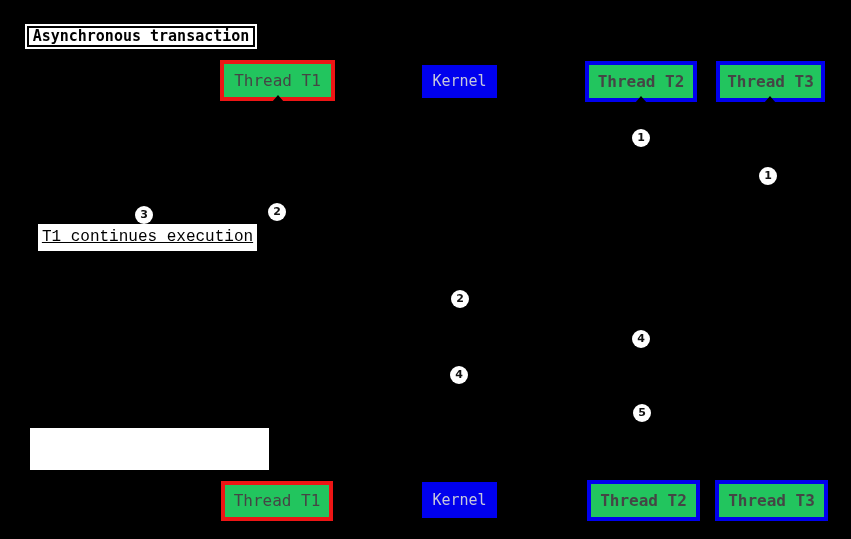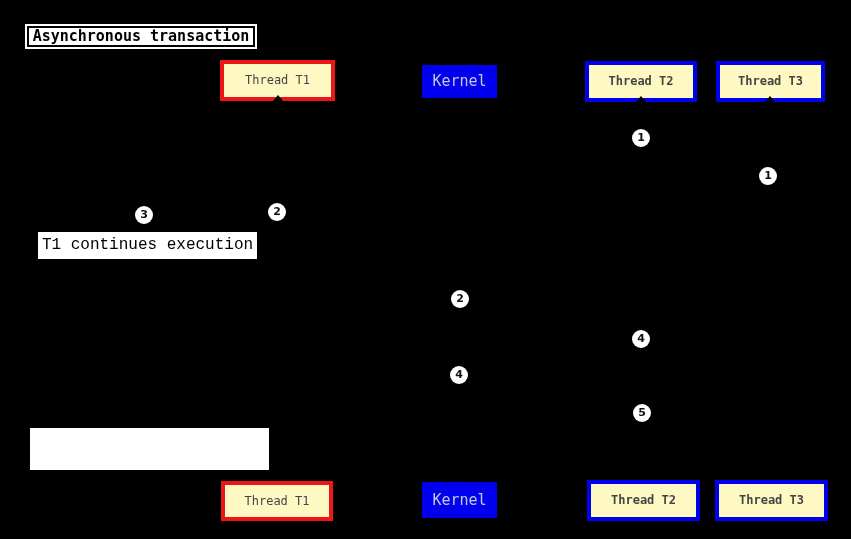--- a/index.html
+++ b/index.html
@@ -24,23 +24,23 @@
     background:#fff;
     border:2px solid #000;
     outline:2px solid #fff;
     color:#000;
     font-weight:bold;
     font-size:15px;line-height:17px;
     text-align:center;
     white-space:nowrap;
   }
   .entity{
-    background:#fef9c3;
+    background:#22c55e;
     color:var(--thread-text);
-    font-size:12px;
+    font-size:16px;
     text-align:center;
     white-space:nowrap;
   }
   .entity.red-outline{border:4px solid var(--red);}
   .entity.blue-outline{border:4px solid var(--blue);font-weight:bold;}
   .entity.blue-filled{
     background:var(--blue);
     color:var(--kernel-text);
     font-size:15px;
     border:none;
@@ -94,21 +94,21 @@
 
   <div class="abs marker" style="left:632px;top:129px;">1</div>
   <div class="abs marker" style="left:759px;top:167px;">1</div>
   <div class="abs marker" style="left:268px;top:203px;">2</div>
   <div class="abs marker" style="left:135px;top:206px;">3</div>
   <div class="abs marker" style="left:451px;top:290px;">2</div>
   <div class="abs marker" style="left:632px;top:330px;">4</div>
   <div class="abs marker" style="left:450px;top:366px;">4</div>
   <div class="abs marker" style="left:633px;top:404px;">5</div>
 
-  <div class="abs note" style="left:38px;top:232px;width:219px;height:27px;line-height:27px;">T1 continues execution</div>
+  <div class="abs note" style="left:38px;top:224px;width:219px;height:27px;line-height:27px;text-decoration:underline;">T1 continues execution</div>
   <div class="abs note" style="left:30px;top:428px;width:239px;height:42px;line-height:42px;"></div>
 
   <div class="abs notch-down" style="left:271px;top:481px;"></div>
   <div class="abs notch-down" style="left:636px;top:480px;"></div>
   <div class="abs notch-down" style="left:764px;top:480px;"></div>
 
   <div class="abs entity red-outline" style="left:221px;top:481px;width:112px;height:40px;line-height:32px;">Thread T1</div>
   <div class="abs entity blue-filled" style="left:422px;top:482px;width:75px;height:36px;line-height:36px;">Kernel</div>
   <div class="abs entity blue-outline" style="left:587px;top:480px;width:113px;height:41px;line-height:33px;">Thread T2</div>
   <div class="abs entity blue-outline" style="left:715px;top:480px;width:113px;height:41px;line-height:33px;">Thread T3</div>

